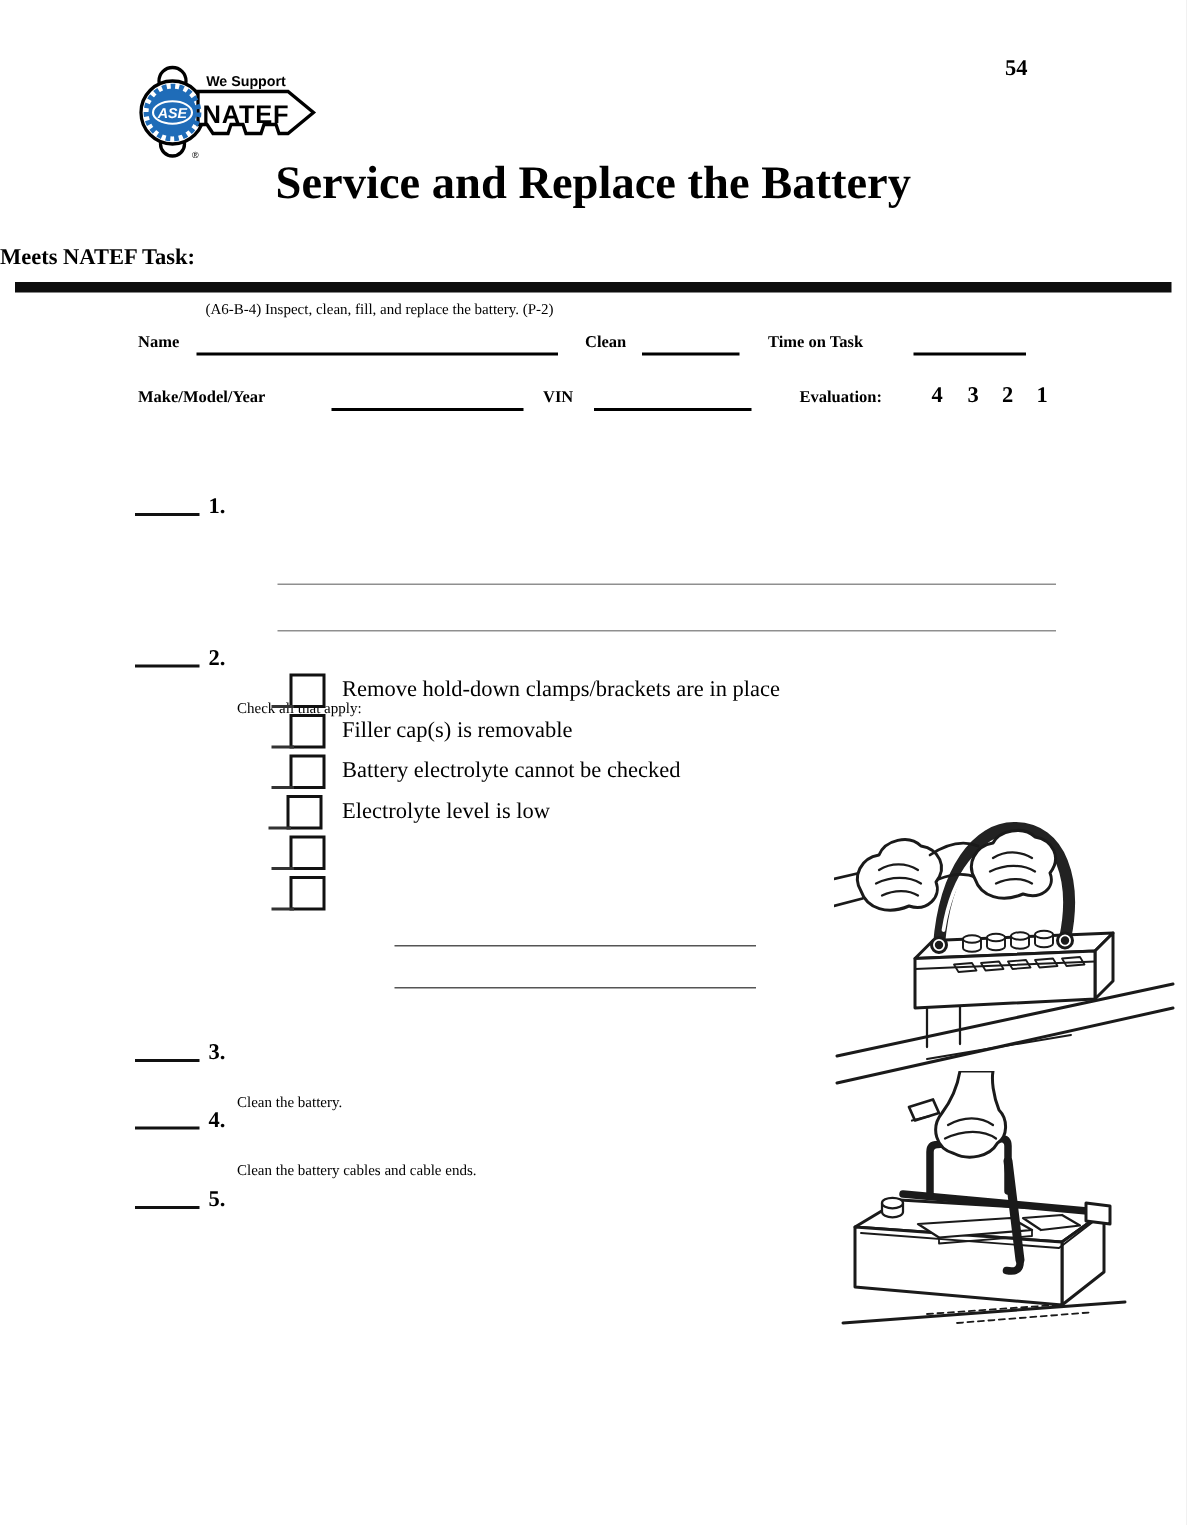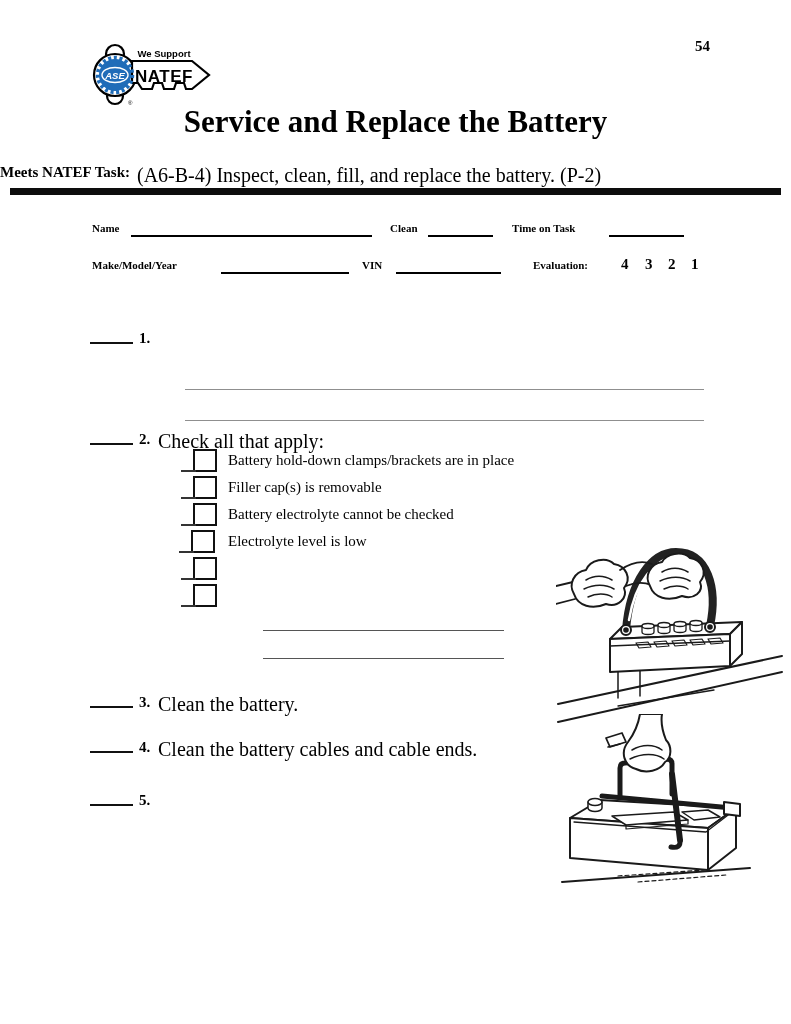--- a/index.html
+++ b/index.html
@@ -1,32 +1,32 @@
 <!DOCTYPE html>
 <html><head>
 <meta charset="utf-8">
 <style>
   html,body{margin:0;padding:0;background:#e8e8e8;}
   .page{position:relative;width:791px;height:1024px;background:#ffffff;
         font-family:"Liberation Serif","DejaVu Serif",serif;color:#000;overflow:hidden;margin:0 auto;}
   .abs{position:absolute;}
   .b{font-weight:bold;}
   .fs15{font-size:11px;line-height:18px;}
-  .page-number{left:670px;top:38px;width:40px;text-align:right;font-size:15px;font-weight:bold;}
+  .page-number{left:670px;top:38px;width:40px;text-align:left;font-size:15px;font-weight:bold;}
   .doc-title{left:0;top:104px;width:100%;text-align:center;font-size:31px;font-weight:bold;margin:0;}
   .meets-line{left:0;top:164px;width:100%;font-size:15px;}
   .meets-line .task-text{margin-left:7px;}
   .thick-rule{left:10px;top:188px;width:771px;height:7px;background:#0d0d0d;}
   .fill-line{position:absolute;height:16px;border-bottom:2px solid #000;}
   .resp-line{position:absolute;height:0;}
   .resp-line.gray{border-top:1.5px solid #8f8f8f;}
   .resp-line.dark{border-top:1.5px solid #555;}
   .task-blank{position:absolute;width:43px;height:14px;border-bottom:2px solid #111;}
   .task-num{position:absolute;font-size:15px;font-weight:bold;}
-  .task-text{position:absolute;font-size:20px;line-height:22px;}
+  .task-text{position:absolute;font-size:10px;line-height:22px;margin-top:32px;}
   .checkbox{position:absolute;width:20px;height:19px;border:2px solid #111;background:#fff;}
   .checkbox::before{content:"";position:absolute;left:-14px;bottom:-2px;width:15px;border-bottom:2px solid #333;}
   .check-label{position:absolute;font-size:15px;}
   .eval-num{position:absolute;font-size:15px;font-weight:bold;}
   svg{display:block;}
   .logo-sans{font-family:"Liberation Sans","DejaVu Sans",sans-serif;}
 </style>
 </head>
 <body>
 
@@ -76,21 +76,21 @@
   <span class="task-blank" style="left:90px;top:328px"></span>
   <span class="task-num" style="left:139px;top:330px">1.</span>
   <span class="resp-line gray" style="left:185px;top:389px;width:519px"></span>
   <span class="resp-line gray" style="left:185px;top:420px;width:519px"></span>
 
   <span class="task-blank" style="left:90px;top:429px"></span>
   <span class="task-num" style="left:139px;top:431px">2.</span>
   <span class="task-text" style="left:158px;top:430px">Check all that apply:</span>
 
   <span class="checkbox" style="left:193px;top:449px"></span>
-  <span class="check-label" style="left:228px;top:452px">Battery hold-down clamps/brackets are in place</span>
+  <span class="check-label" style="left:228px;top:452px">Remove hold-down clamps/brackets are in place</span>
   <span class="checkbox" style="left:193px;top:476px"></span>
   <span class="check-label" style="left:228px;top:479px">Filler cap(s) is removable</span>
   <span class="checkbox" style="left:193px;top:503px"></span>
   <span class="check-label" style="left:228px;top:506px">Battery electrolyte cannot be checked</span>
   <span class="checkbox" style="left:191px;top:530px"></span>
   <span class="check-label" style="left:228px;top:533px">Electrolyte level is low</span>
   <span class="checkbox" style="left:193px;top:557px"></span>
   <span class="checkbox" style="left:193px;top:584px"></span>
 
   <span class="resp-line dark" style="left:263px;top:630px;width:241px"></span>

